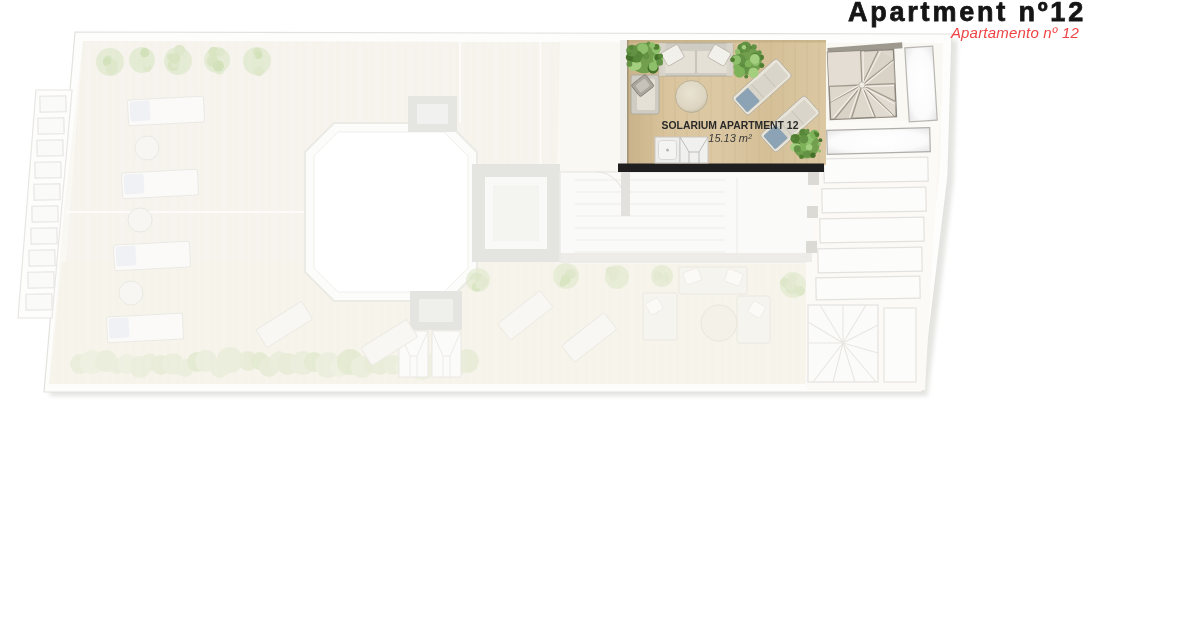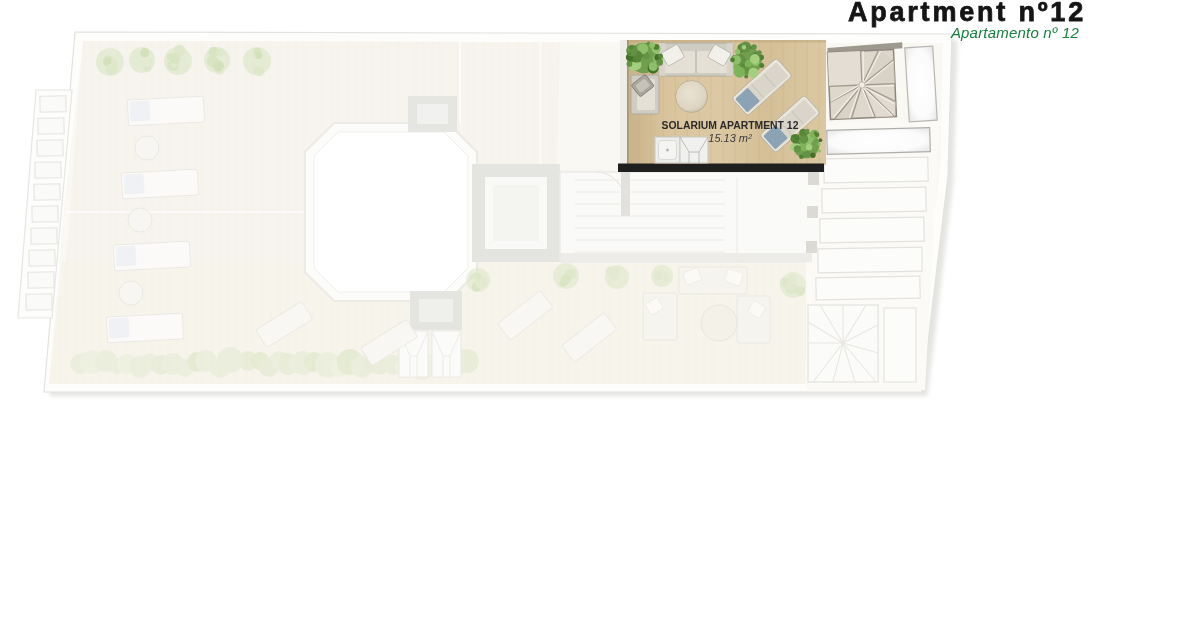--- a/index.html
+++ b/index.html
@@ -449,13 +449,13 @@
     <rect x="827" y="129" width="103" height="24" fill="url(#barfill)" stroke="#b0aeaa" stroke-width="1.2"></rect>
   </g>
 
   <text x="730" y="129" text-anchor="middle" font-family="Liberation Sans, sans-serif" font-size="10.4" font-weight="bold" fill="#2a2a2a" letter-spacing="0">SOLARIUM APARTMENT 12</text>
 
   <text x="730" y="141.5" text-anchor="middle" font-family="Liberation Sans, sans-serif" font-size="11" font-style="italic" fill="#3a3a3a">15.13 m²</text>
 </svg>
 
 <div class="abs" style="right:95px;top:-3px;font-size:27px;font-weight:bold;color:#151515;letter-spacing:2.8px;-webkit-text-stroke:0.75px #151515;">Apartment nº12</div>
 
-<div class="abs" style="right:102px;top:24px;font-size:15px;font-style:italic;color:#15803d;letter-spacing:0.2px;">Apartamento nº 12</div>
+<div class="abs" style="right:102px;top:24px;font-size:15px;font-style:italic;color:#ef4444;letter-spacing:0.2px;">Apartamento nº 12</div>
 
 </body></html>

